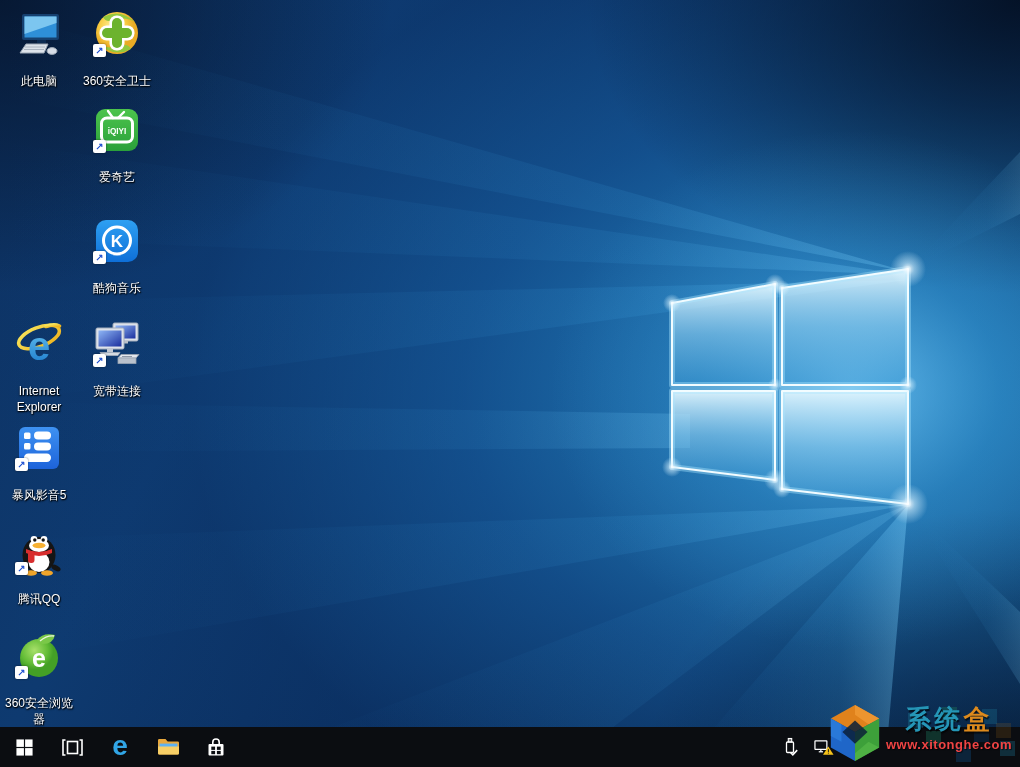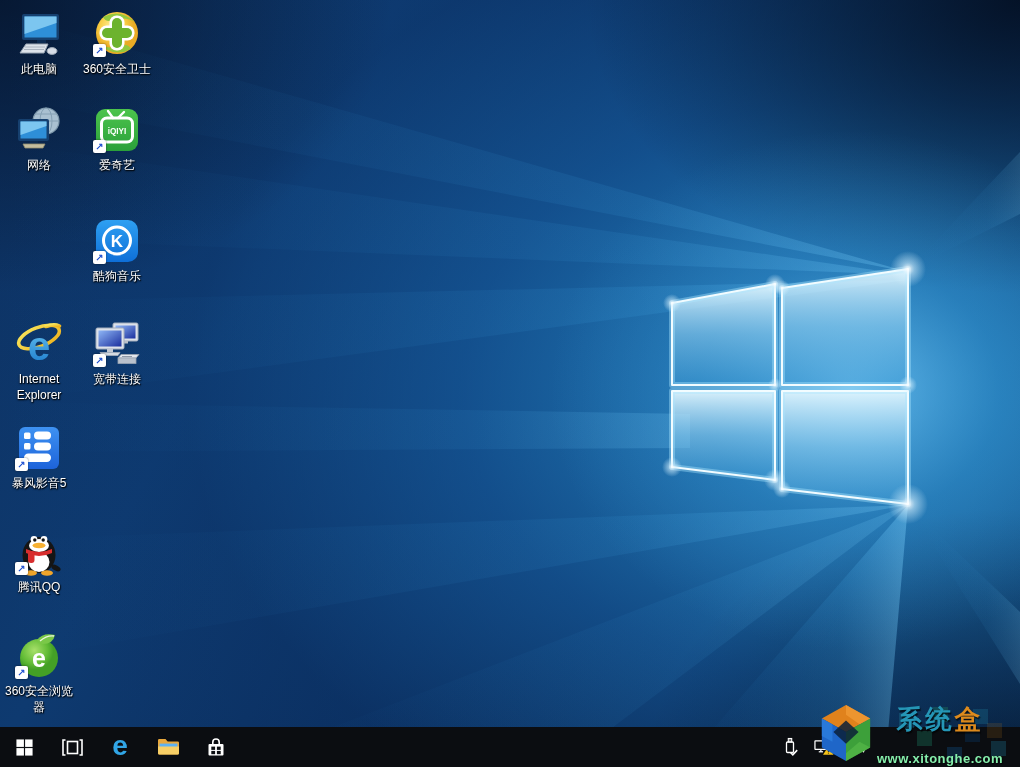--- a/index.html
+++ b/index.html
@@ -21,52 +21,52 @@
   }
   .wp-svg{position:absolute;left:0;top:0;}
   
   .di{position:absolute;width:78px;text-align:center;cursor:default;}
   .c1{left:0px}.c2{left:78px}
   .r1{top:10px}.r2{top:106px}.r3{top:217px}.r4{top:320px}
   .r5{top:424px}.r6{top:528px}.r7{top:632px}
   .art{width:48px;height:48px;margin:0 auto;position:relative;}
   .art>svg{width:48px;height:48px;display:block;}
   .lbl{
-    margin-top:4px;color:#fff;font-size:12px;line-height:1.3;
+    margin-top:16px;color:#fff;font-size:12px;line-height:1.3;
     text-shadow:0 1px 2px rgba(0,0,0,.95),1px 1px 1px rgba(0,0,0,.85);
   }
   .sc{
     position:absolute;left:0;bottom:1px;width:13px;height:13px;background:#fff;
     border-radius:2px;box-shadow:0 0 2px rgba(0,0,0,.6);
     display:flex;align-items:center;justify-content:center;
     color:#1d4fd0;font-size:10px;font-weight:bold;line-height:1;
   }
   
   .taskbar{
     position:absolute;left:0;right:0;bottom:0;height:40px;background:#0b0d11;
     display:flex;align-items:center;z-index:5;
   }
   .tb-btn{width:48px;height:40px;display:flex;align-items:center;justify-content:center;cursor:pointer;}
   .edge-e{font-size:28px;font-weight:bold;color:#31a5e6;line-height:1;transform:translateY(-1px);}
   .tray{position:absolute;right:152px;top:0;height:40px;display:flex;align-items:center;gap:14px;}
   .tray .ti{width:20px;height:40px;display:flex;align-items:center;justify-content:center;cursor:pointer;}
   
-  .wm{position:absolute;right:13px;bottom:0;width:196px;height:68px;z-index:9;pointer-events:none;}
+  .wm{position:absolute;right:4px;bottom:0;width:196px;height:68px;z-index:9;pointer-events:none;}
   .mos{position:absolute;left:58px;top:2px;width:15px;height:15px;
     box-shadow:30px 12px rgba(26,110,140,.4),48px 30px rgba(30,140,110,.3),
     78px 46px rgba(14,60,100,.5),104px 8px rgba(36,150,180,.22),
     122px 40px rgba(26,110,140,.34),96px 26px rgba(10,44,78,.5),
     64px 6px rgba(40,160,90,.25),118px 22px rgba(200,130,30,.15);}
   .wm-cube{position:absolute;left:6px;top:3px;}
   .wm-txt{position:absolute;left:66px;top:6px;width:126px;text-align:center;}
   .wm-brand{font-size:26px;font-weight:bold;letter-spacing:3px;line-height:1.1;
     text-shadow:1px 2px 1px rgba(0,0,0,.65);}
   .wm-brand .t1{color:#2596b6;}
   .wm-brand .t2{color:#dd8a1c;}
-  .wm-url{margin-top:17px;font-size:13px;font-weight:bold;color:#86efac;
+  .wm-url{margin-top:3px;font-size:13px;font-weight:bold;color:#ef4444;
     letter-spacing:.5px;text-shadow:1px 1px 1px rgba(0,0,0,.7);}
 </style>
 </head>
 <body>
 
 <div class="screen">
 
   <div class="wp-base"></div>
   <svg class="wp-svg" width="1020" height="767" viewBox="0 0 1020 767">
     <defs>
@@ -160,36 +160,20 @@
         <rect x="16.5" y="5.5" width="15" height="35" rx="7" fill="#ffffff"></rect>
         <rect x="6.5" y="15.5" width="35" height="15" rx="7" fill="#ffffff"></rect>
         <rect x="19" y="8" width="10" height="30" rx="5" fill="#6cb32e"></rect>
         <rect x="9" y="18" width="30" height="10" rx="5" fill="#6cb32e"></rect>
       </svg>
       <div class="sc">↗</div>
     </div>
     <div class="lbl">360安全卫士</div>
   </div>
 
-  <div class="di r2 c1">
-    <div class="art">
-      <svg viewBox="0 0 48 48">
-        <circle cx="31" cy="15" r="13" fill="#a9c0d1" stroke="#7e98ab" stroke-width="1.2"></circle>
-        <ellipse cx="31" cy="15" rx="6" ry="13" fill="none" stroke="#85a0b4" stroke-width="1"></ellipse>
-        <line x1="18" y1="15" x2="44" y2="15" stroke="#85a0b4" stroke-width="1"></line>
-        <line x1="20" y1="8" x2="42" y2="8" stroke="#85a0b4" stroke-width="1"></line>
-        <rect x="3" y="13" width="31" height="22" rx="2" fill="#16406f"></rect>
-        <rect x="5.5" y="15.5" width="26" height="17" fill="#2e8fd8"></rect>
-        <polygon points="5.5,15.5 31.5,15.5 31.5,20 5.5,29" fill="#7cc6f0"></polygon>
-        <rect x="15" y="35" width="8" height="3" fill="#0d2c52"></rect>
-        <polygon points="10,42 28,42 30,38 8,38" fill="#c3bd9e" stroke="#948f6f" stroke-width=".8"></polygon>
-      </svg>
-    </div>
-    <div class="lbl">网络</div>
-  </div>
 
   <div class="di r2 c2">
     <div class="art">
       <svg viewBox="0 0 48 48">
         <defs>
           <linearGradient id="iqg" x1="0" y1="0" x2="0" y2="1">
             <stop offset="0" stop-color="#4cc44c"></stop>
               <stop offset="1" stop-color="#2aa03a"></stop>
           </linearGradient>
         </defs>

